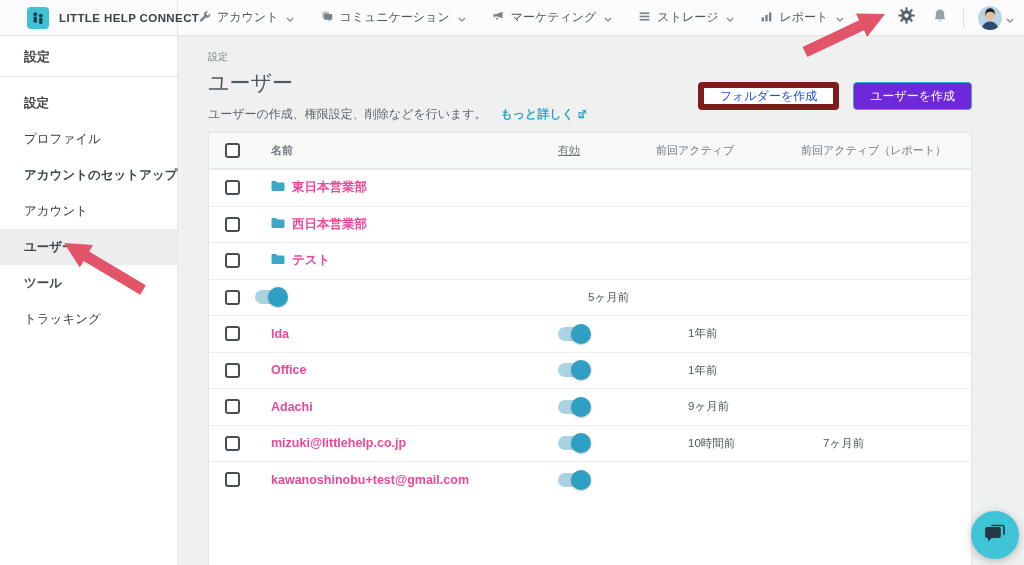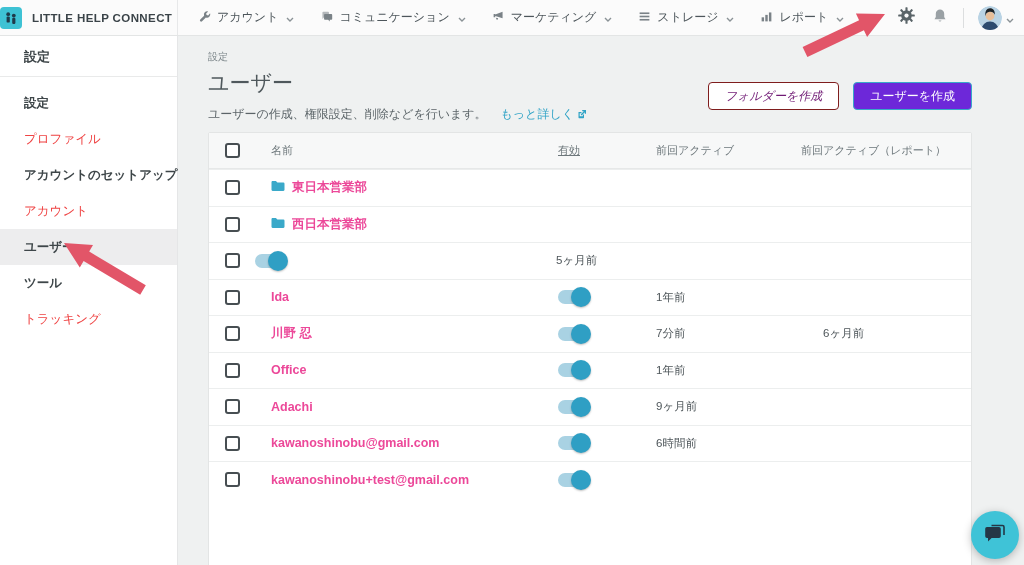--- a/index.html
+++ b/index.html
@@ -8,73 +8,73 @@
     font-family:"Liberation Sans","DejaVu Sans",sans-serif;
     background:#eff1f1; position:relative; color:#4a5357;
   }
   
   .topbar {
     position:absolute; top:0; left:0; width:1024px; height:36px;
     background:#fbfbfb; border-bottom:1px solid #e3e5e5;
     display:flex; align-items:center; z-index:5;
   }
   .brand { width:178px; height:100%; display:flex; align-items:center; gap:10px;
-           padding-left:0; border-right:1px solid #e7e8e9; }
+           padding-left:27px; border-right:1px solid #e7e8e9; }
   .logo { width:22px; height:22px; border-radius:4px; background:#3ec2d4;
           display:flex; align-items:center; justify-content:center; flex:0 0 auto; }
   .brand-text { font-size:11.5px; font-weight:bold; letter-spacing:.4px; color:#3a4348; white-space:nowrap; }
   .topnav { display:flex; align-items:center; gap:26px; padding-left:20px; flex:1; }
   .nav-item { display:flex; align-items:center; gap:6px; font-size:12px; color:#4d565b; cursor:pointer; white-space:nowrap; }
   .nav-item svg { flex:0 0 auto; }
   .chev { margin-left:2px; }
   .topbar-right { display:flex; align-items:center; gap:0; padding-right:10px; }
   .icon-btn { width:34px; height:36px; display:flex; align-items:center; justify-content:center; cursor:pointer; }
   .tb-divider { width:1px; height:20px; background:#dcdedf; margin:0 6px; }
   .avatar { width:24px; height:24px; border-radius:50%; overflow:hidden; margin:0 4px 0 8px; cursor:pointer; }
 
   
   .sidebar { position:absolute; top:36px; left:0; width:178px; bottom:0;
              background:#ffffff; border-right:1px solid #e5e6e7; z-index:4; }
   .sidebar-title { padding:12px 0 10px 24px; font-size:13px; font-weight:bold; color:#3e4649; }
   .sidebar-divider { height:1px; background:#e9eaea; }
   .side-items { padding-top:8px; }
   .side-item { height:36px; line-height:36px; padding-left:24px; font-size:12.5px; cursor:pointer; white-space:nowrap; }
   .side-item.section { font-weight:bold; color:#3e4649; }
-  .side-item.link { color:#ef4444; }
+  .side-item.link { color:#404040; }
   .side-item.active { background:#ededee; font-weight:bold; color:#3e4649; }
 
   
   .main { position:absolute; top:36px; left:178px; right:0; bottom:0; background:#eff1f1; overflow:hidden; }
   .page-head { position:absolute; top:14px; left:30px; }
   .breadcrumb { font-size:10px; color:#7b8589; cursor:pointer; }
   .page-title { font-size:21px; font-weight:normal; color:#4f585c; margin-top:5px; }
   .page-desc { font-size:12px; color:#5b6468; margin-top:9px; display:flex; align-items:center; gap:12px; }
-  .learn-more { color:#2fa3c6; font-weight:normal; cursor:pointer; display:inline-flex; align-items:center; gap:3px; margin-left:2px; }
+  .learn-more { color:#2fa3c6; font-weight:bold; cursor:pointer; display:inline-flex; align-items:center; gap:3px; margin-left:2px; }
   .head-actions { position:absolute; top:46px; right:52px; display:flex; gap:14px; }
   .btn { height:28px; padding:0 16px; border-radius:4px; font-size:12px;
          display:flex; align-items:center; cursor:pointer; font-family:inherit; }
-  .btn-outline { background:#ffffff; border:1px solid #7f1d1d; color:#701a75;font-style:italic; }
+  .btn-outline { background:#ffffff; border:6px solid #7f1d1d; color:#1d4ed8; }
   .btn-primary { background:#6d28d9; border:1px solid #38a8ca; color:#ffffff; }
 
   
   .table-card { position:absolute; top:96px; left:30px; width:764px; height:475px;
                 background:#ffffff; border:1px solid #e3e5e5; border-radius:2px; }
   .trow { display:grid; grid-template-columns:44px 303px 100px 145px 1fr;
           align-items:center; height:36.5px; border-top:1px solid #eceeee; }
   .thead { height:36px; background:#f7f8f8; border-top:none; border-bottom:1px solid #e6e8e8;
            font-size:11px; color:#6d777b; }
   .cell-check { padding-left:16px; }
   .checkbox { width:15px; height:15px; border:2px solid #474e52; border-radius:3px; background:#fff; cursor:pointer; }
   .cell-name { padding-left:18px; display:flex; align-items:center; gap:7px; font-size:12.5px; }
   .name-link { color:#ec4899; font-weight:bold; cursor:pointer; text-decoration:none; white-space:nowrap; }
   .cell-toggle { padding-left:2px; }
   .toggle { position:relative; width:30px; height:14px; border-radius:7px; background:#a9d2e3; cursor:pointer; }
   .toggle .knob { position:absolute; right:-3px; top:-3px; width:20px; height:20px; border-radius:50%;
                   background:#2f9fc4; box-shadow:0 1px 2px rgba(0,0,0,.25); }
-  .cell-active { font-size:11.5px; color:#4e565a; }
+  .cell-active { font-size:11.5px; color:#4e565a;margin-left:32px; }
   .cell-mobile { font-size:11.5px; color:#4e565a; padding-left:22px; }
 
   
   .arrows { position:absolute; top:0; left:0; width:1024px; height:565px; z-index:20; pointer-events:none; }
   .chat-fab { position:absolute; left:971px; top:511px; width:48px; height:48px; border-radius:50%;
               background:#3fc3d7; display:flex; align-items:center; justify-content:center;
               box-shadow:0 2px 8px rgba(0,0,0,.25); cursor:pointer; z-index:15; }
 </style>
 </head>
 <body>
@@ -249,21 +249,21 @@
   <div class="head-actions">
     <button class="btn btn-outline">フォルダーを作成</button>
     <button class="btn btn-primary">ユーザーを作成</button>
   </div>
 
   <div class="table-card">
     <div class="trow thead">
       <div class="cell-check">
           <div class="checkbox"></div>
         </div>
-      <div class="cell-name" style="font-weight:normal;color:#6d777b;font-size:11px;">名前</div>
+      <div class="cell-name" style="font-weight:bold;color:#6d777b;font-size:11px;">名前</div>
       <div style="padding-left:2px;text-decoration:underline;">有効</div>
       <div>前回アクティブ</div>
       <div>前回アクティブ（レポート）</div>
     </div>
     <div>
   <div class="trow">
     <div class="cell-check">
             <div class="checkbox"></div>
           </div>
     <div class="cell-name">
@@ -293,20 +293,38 @@
       </span>
       <a class="name-link">西日本営業部</a>
     </div>
     <div class="cell-toggle">
       
     </div>
     <div class="cell-active"></div>
     <div class="cell-mobile"></div>
   </div>
 
+  <div class="trow">
+    <div class="cell-check">
+            <div class="checkbox"></div>
+          </div>
+    <div class="cell-name">
+      <span class="folder-icon">
+        <svg width="14" height="12" viewBox="0 0 14 12" fill="#3aa9c9">
+          <path d="M0.5 2.2c0-.7.5-1.2 1.2-1.2h3.2l1.5 1.6h6a1.1 1.1 0 0 1 1.1 1.1v6.1a1.1 1.1 0 0 1-1.1 1.1H1.6A1.1 1.1 0 0 1 .5 9.8z"></path>
+        </svg>
+      </span>
+      <a class="name-link">テスト</a>
+    </div>
+    <div class="cell-toggle">
+      
+    </div>
+    <div class="cell-active"></div>
+    <div class="cell-mobile"></div>
+  </div>
 
   <div class="trow">
     <div class="cell-check">
             <div class="checkbox"></div>
           </div>
     <div class="cell-toggle">
       <div class="toggle">
               <div class="knob"></div>
             </div>
     </div>
@@ -324,36 +342,20 @@
     </div>
     <div class="cell-toggle">
       <div class="toggle">
               <div class="knob"></div>
             </div>
     </div>
     <div class="cell-active">1年前</div>
     <div class="cell-mobile"></div>
   </div>
 
-  <div class="trow">
-    <div class="cell-check">
-            <div class="checkbox"></div>
-          </div>
-    <div class="cell-name">
-
-      <a class="name-link">川野 忍</a>
-    </div>
-    <div class="cell-toggle">
-      <div class="toggle">
-              <div class="knob"></div>
-            </div>
-    </div>
-    <div class="cell-active">7分前</div>
-    <div class="cell-mobile">6ヶ月前</div>
-  </div>
 
   <div class="trow">
     <div class="cell-check">
             <div class="checkbox"></div>
           </div>
     <div class="cell-name">
 
       <a class="name-link">Office</a>
     </div>
     <div class="cell-toggle">
@@ -375,37 +377,37 @@
     </div>
     <div class="cell-toggle">
       <div class="toggle">
               <div class="knob"></div>
             </div>
     </div>
     <div class="cell-active">9ヶ月前</div>
     <div class="cell-mobile"></div>
   </div>
 
-
-  <div class="trow">
-    <div class="cell-check">
-            <div class="checkbox"></div>
-          </div>
-    <div class="cell-name">
-
-      <a class="name-link">kawanoshinobu@gmail.com</a>
-    </div>
-    <div class="cell-toggle">
-      <div class="toggle">
-              <div class="knob"></div>
-            </div>
-    </div>
-    <div class="cell-active">6時間前</div>
-    <div class="cell-mobile"></div>
-  </div>
+  <div class="trow">
+    <div class="cell-check">
+            <div class="checkbox"></div>
+          </div>
+    <div class="cell-name">
+
+      <a class="name-link">mizuki@littlehelp.co.jp</a>
+    </div>
+    <div class="cell-toggle">
+      <div class="toggle">
+              <div class="knob"></div>
+            </div>
+    </div>
+    <div class="cell-active">10時間前</div>
+    <div class="cell-mobile">7ヶ月前</div>
+  </div>
+
 
   <div class="trow">
     <div class="cell-check">
             <div class="checkbox"></div>
           </div>
     <div class="cell-name">
 
       <a class="name-link">kawanoshinobu+test@gmail.com</a>
     </div>
     <div class="cell-toggle">

